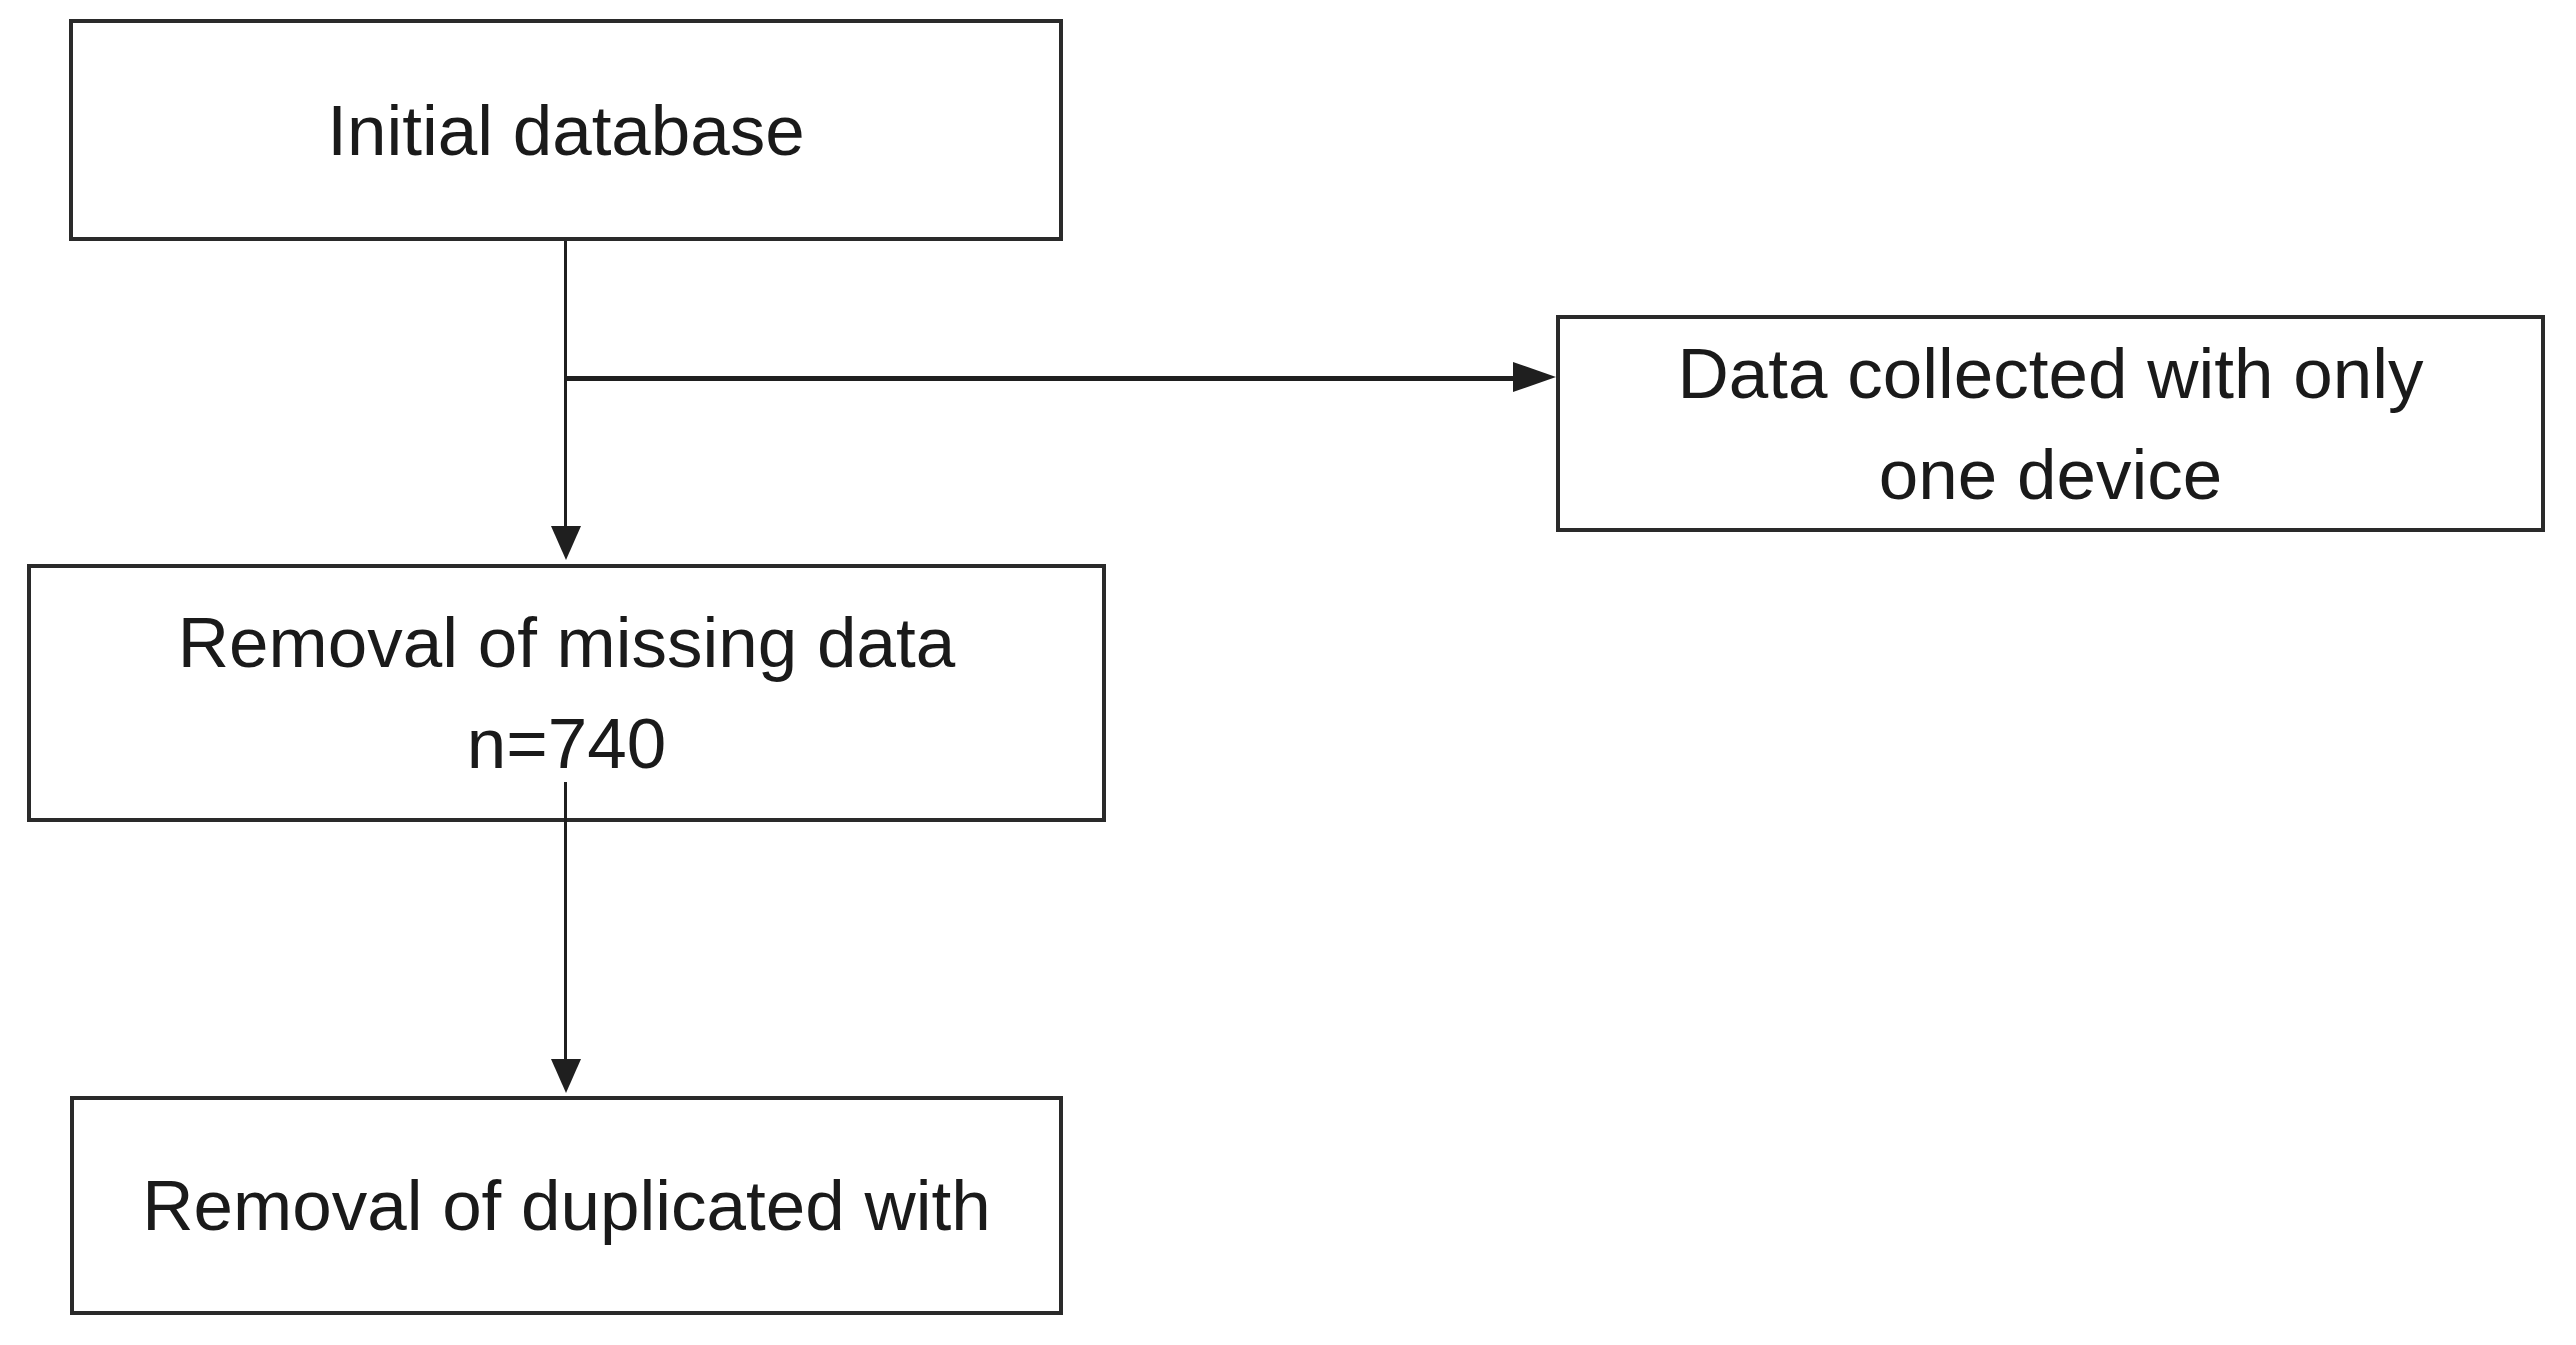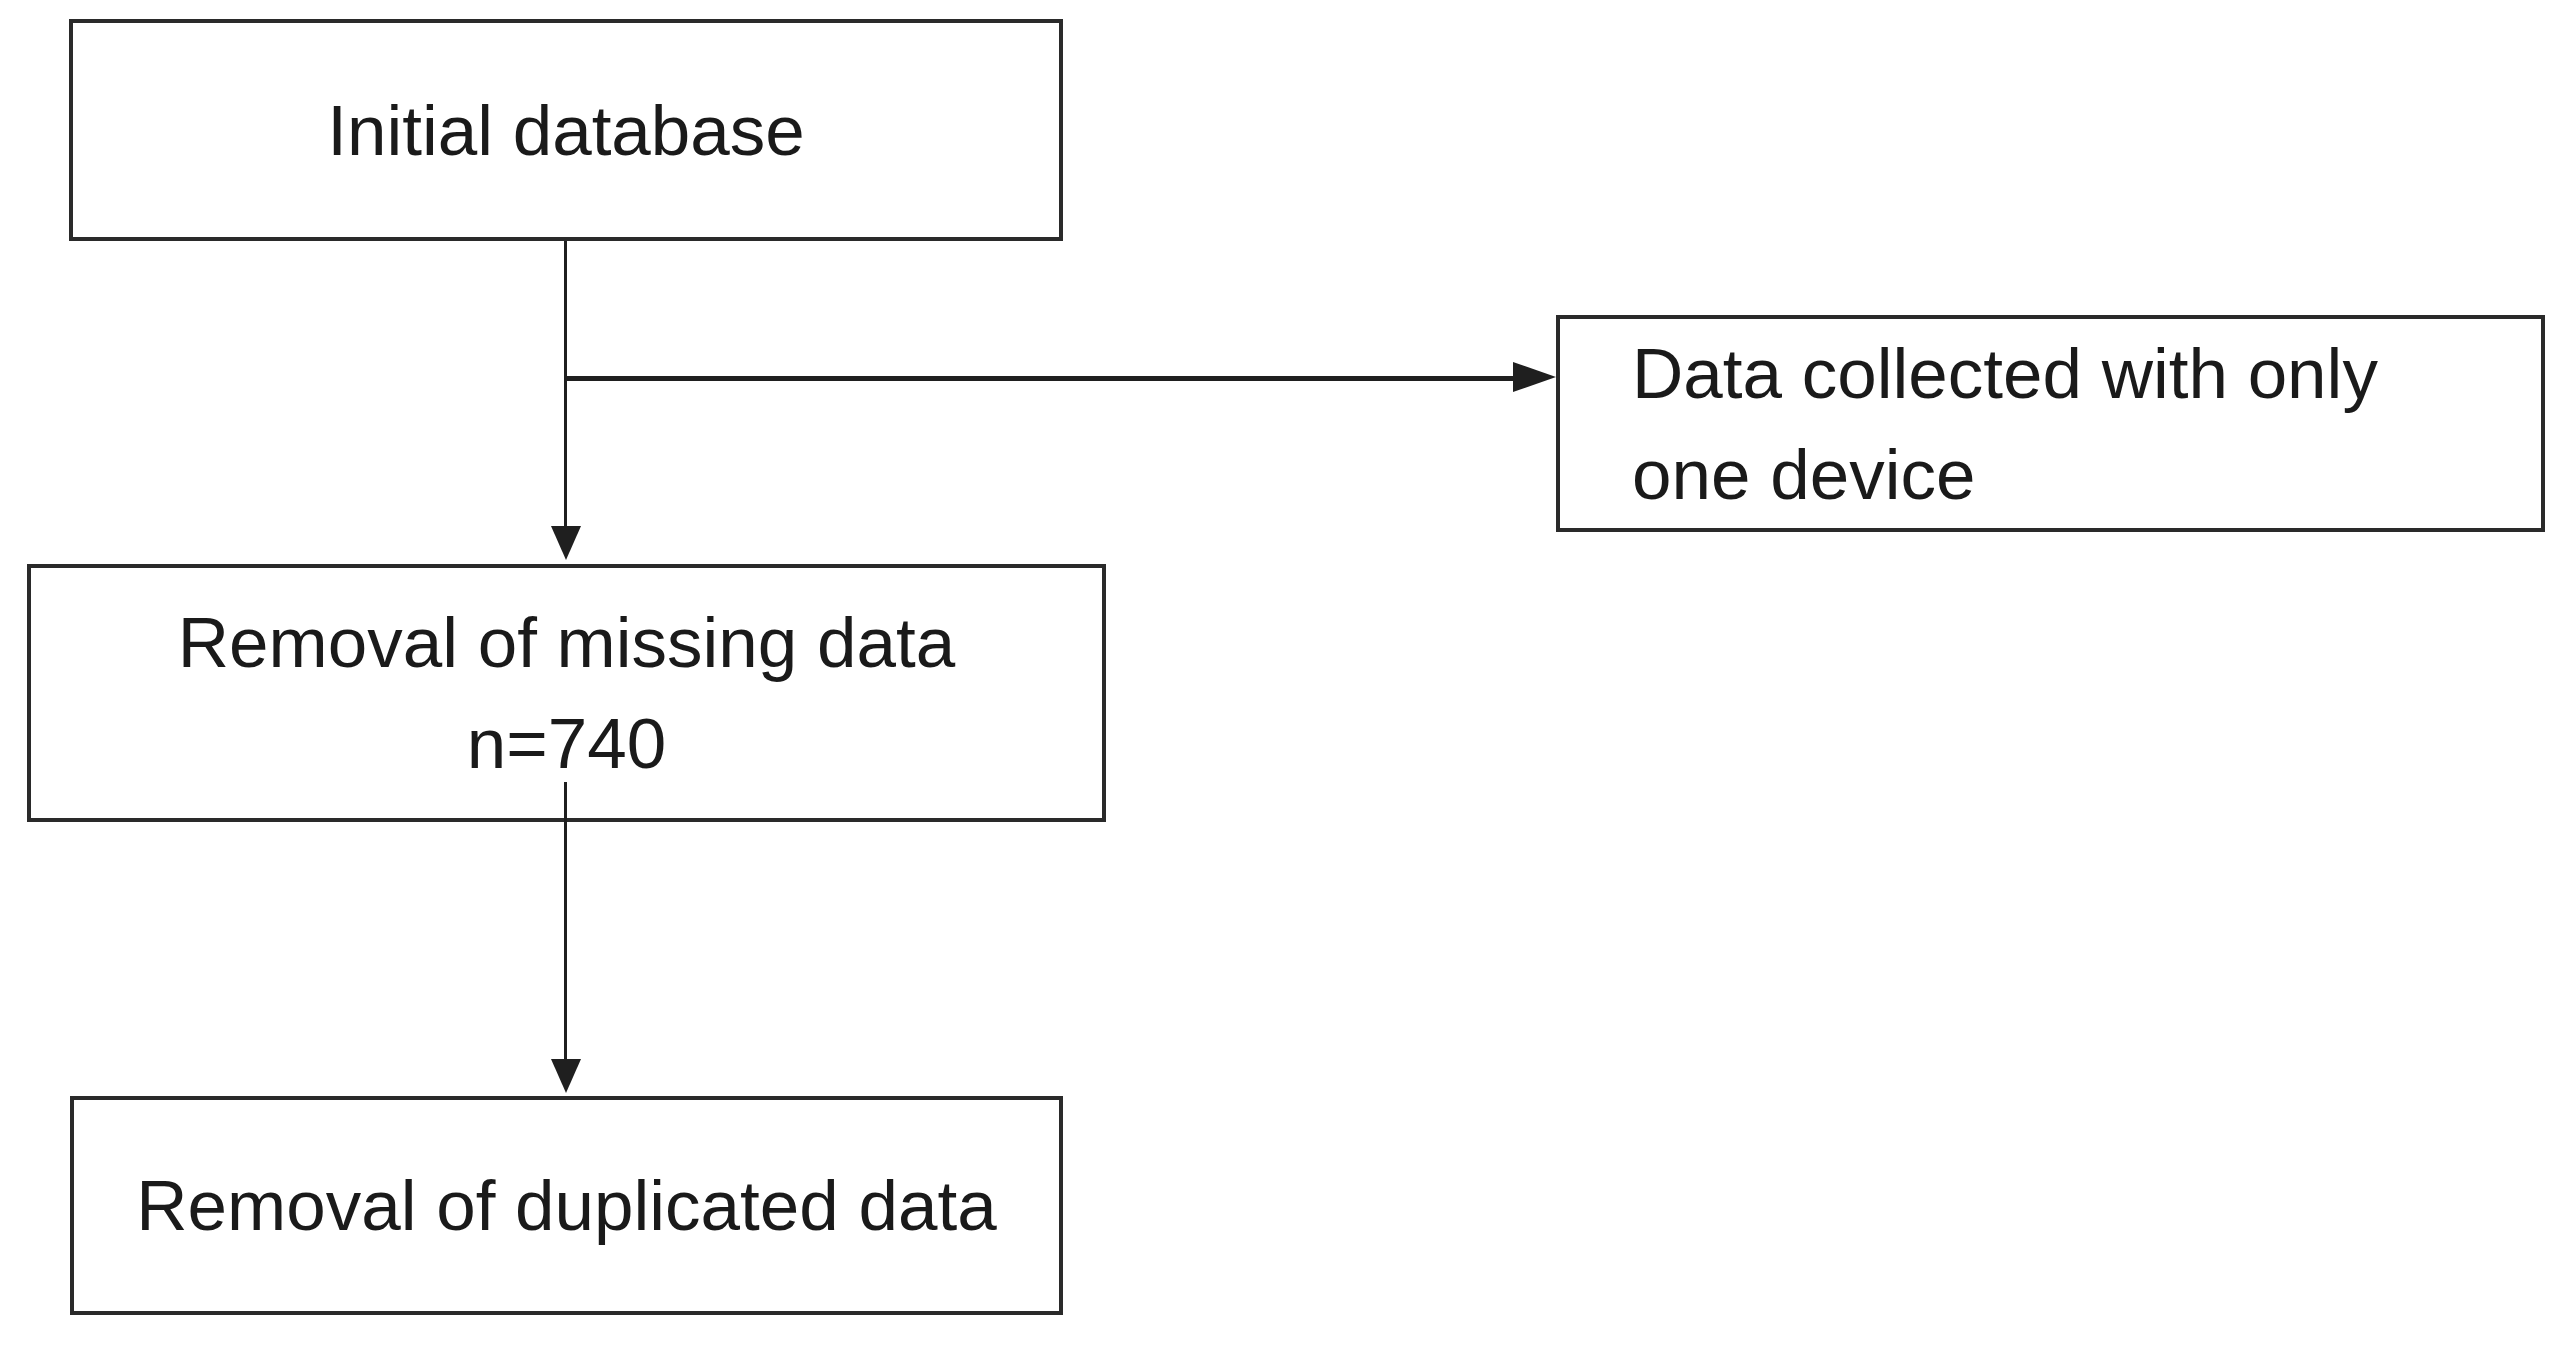--- a/index.html
+++ b/index.html
@@ -18,20 +18,21 @@
   }
   .node {
     position: absolute;
     box-sizing: border-box;
     border: 4.8px solid #2a2a2a;
     background: #ffffff;
     display: flex;
     flex-direction: column;
     align-items: center;
     justify-content: center;
+    text-align: center;
     font-size: 71px;
     line-height: 101px;
     color: #1a1a1a;
   }
   .node .node-label { white-space: pre-line; }
   #node-initial    { left: 69px;   top: 19px;   width: 994px; height: 222px; }
   #node-device     { left: 1556px; top: 315px;  width: 989px; height: 217px; padding: 0 72px; }
   #node-missing    { left: 27px;   top: 564px;  width: 1079px; height: 258px; }
   #node-duplicated { left: 70px;   top: 1096px; width: 993px; height: 219px; }
 
@@ -77,21 +78,21 @@
   <div class="node" id="node-device">
     <div class="node-label">Data collected with only one device</div>
   </div>
 
   <div class="node" id="node-missing">
     <div class="node-label">Removal of missing data</div>
     <div class="node-count">n=740</div>
   </div>
 
   <div class="node" id="node-duplicated">
-    <div class="node-label">Removal of duplicated data</div>
+    <div class="node-label">Removal of duplicated with</div>
   </div>
 
   <div class="connector" id="vline-1"></div>
   <div class="arrowhead arrow-down" id="arrow-to-missing"></div>
 
   <div class="connector" id="hline-1"></div>
   <div class="arrowhead arrow-right" id="arrow-to-device"></div>
 
   <div class="connector" id="vline-2"></div>
   <div class="arrowhead arrow-down" id="arrow-to-duplicated"></div>

